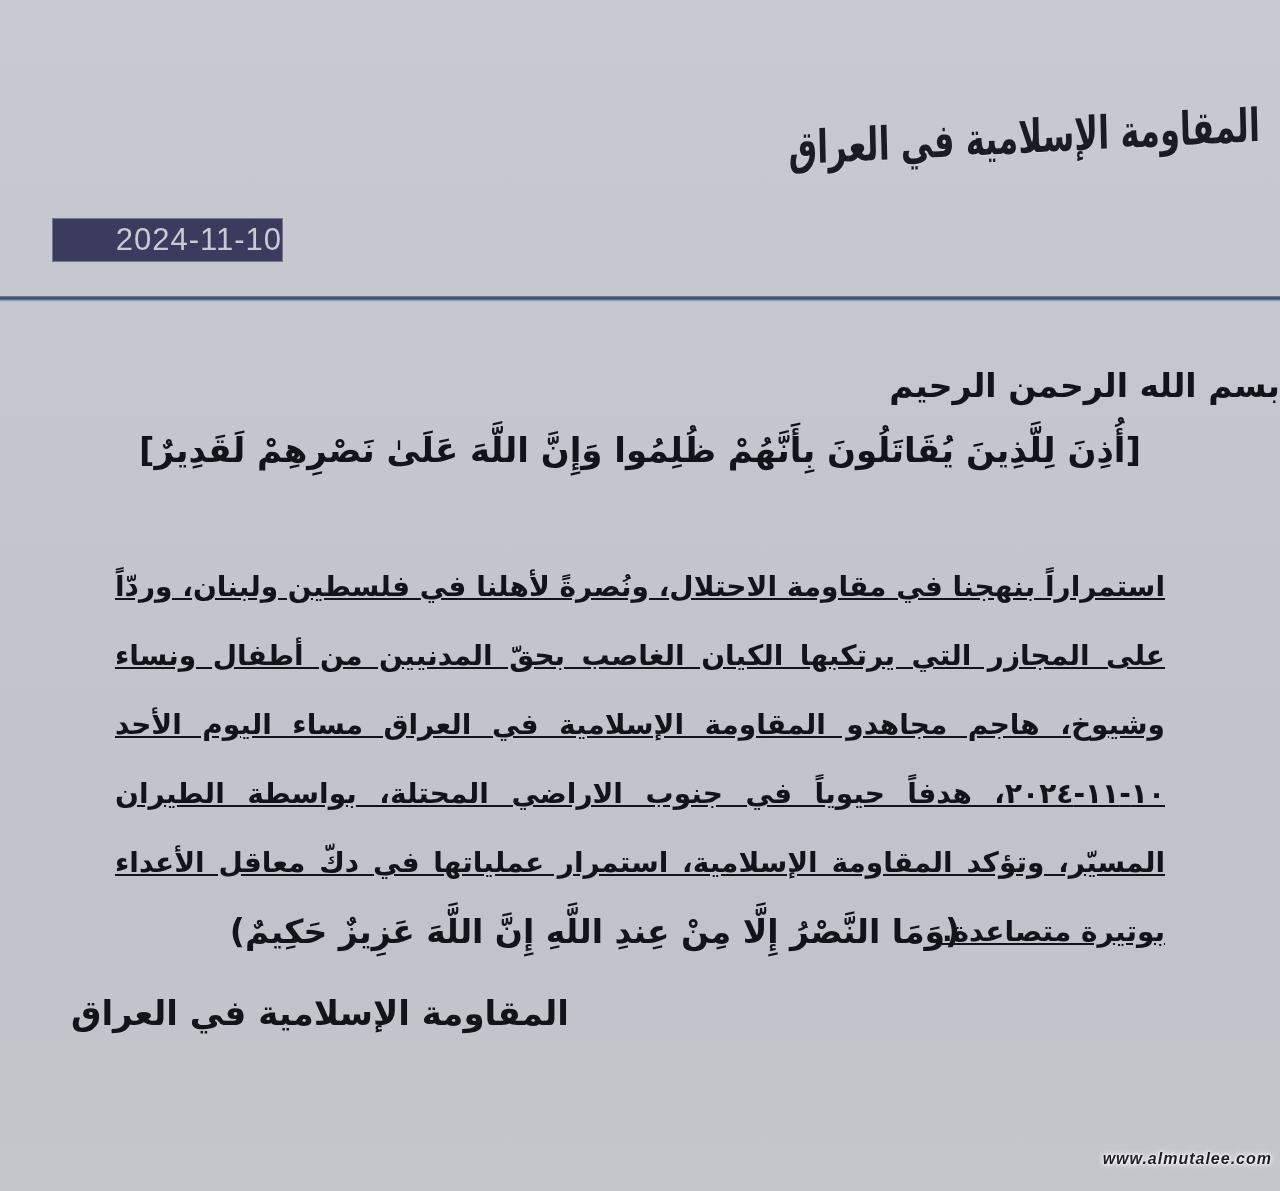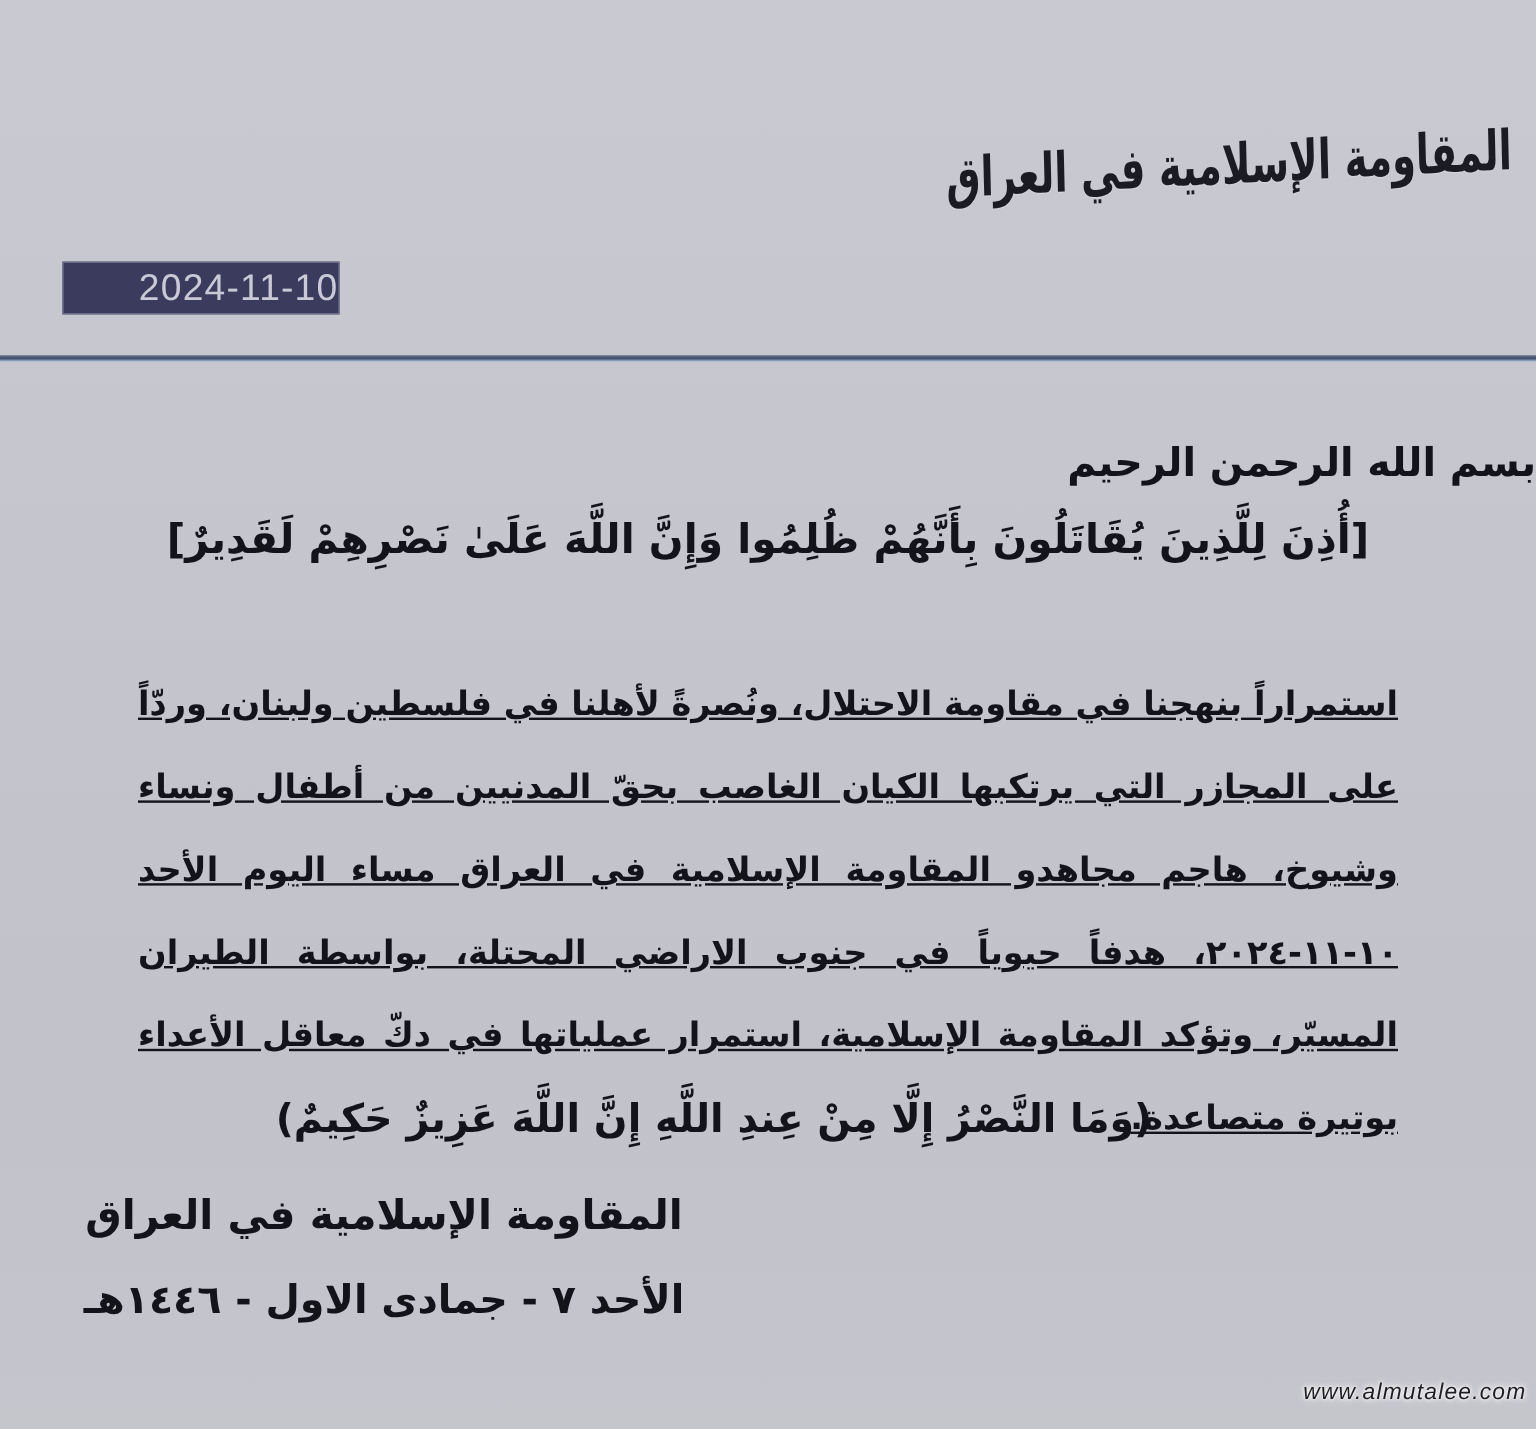--- a/index.html
+++ b/index.html
@@ -55,21 +55,21 @@
   .signature-block{
     position:absolute;left:20px;top:993px;width:600px;
     text-align:center;direction:rtl;font-weight:bold;
   }
   .signature-org{font-size:34px;}
   .signature-date{font-size:33px;margin-top:30px;}
   
   .watermark{
     position:absolute;right:8px;top:1150px;
     font-family:"Liberation Sans",sans-serif;
-    font-style:italic;font-weight:normal;font-size:19px;letter-spacing:1px;
+    font-style:italic;font-weight:bold;font-size:16px;letter-spacing:1px;
     color:#1d1d22;
     text-shadow:0 0 2px #ffffff,0 0 4px #ffffff,0 0 7px #f2f2f5;
     text-align:center;
   }
 </style>
 </head>
 <body>
 
 <div class="page">
 
@@ -83,21 +83,20 @@
     <div class="basmala">بسم الله الرحمن الرحيم</div>
 
     <div class="verse opening">[أُذِنَ لِلَّذِينَ يُقَاتَلُونَ بِأَنَّهُمْ ظُلِمُوا وَإِنَّ اللَّهَ عَلَىٰ نَصْرِهِمْ لَقَدِيرٌ]</div>
 
     <p class="body-text">استمراراً بنهجنا في مقاومة الاحتلال، ونُصرةً لأهلنا في فلسطين ولبنان، وردّاً على المجازر التي يرتكبها الكيان الغاصب بحقّ المدنيين من أطفال ونساء وشيوخ، هاجم مجاهدو المقاومة الإسلامية في العراق مساء اليوم الأحد ١٠-١١-٢٠٢٤، هدفاً حيوياً في جنوب الاراضي المحتلة، بواسطة الطيران المسيّر، وتؤكد المقاومة الإسلامية، استمرار عملياتها في دكّ معاقل الأعداء بوتيرة متصاعدة.</p>
 
     <div class="verse closing">(وَمَا النَّصْرُ إِلَّا مِنْ عِندِ اللَّهِ  إِنَّ اللَّهَ عَزِيزٌ حَكِيمٌ)</div>
 
     <div class="signature-block">
       <div class="signature-org">المقاومة الإسلامية في العراق</div>
-      <div class="signature-date">الأحد ٧ - جمادى الاول - ١٤٤٦هـ</div>
     </div>
   </main>
 
   <footer>
     <div class="watermark">www.almutalee.com</div>
   </footer>
 
 </div>
 
 </body></html>

